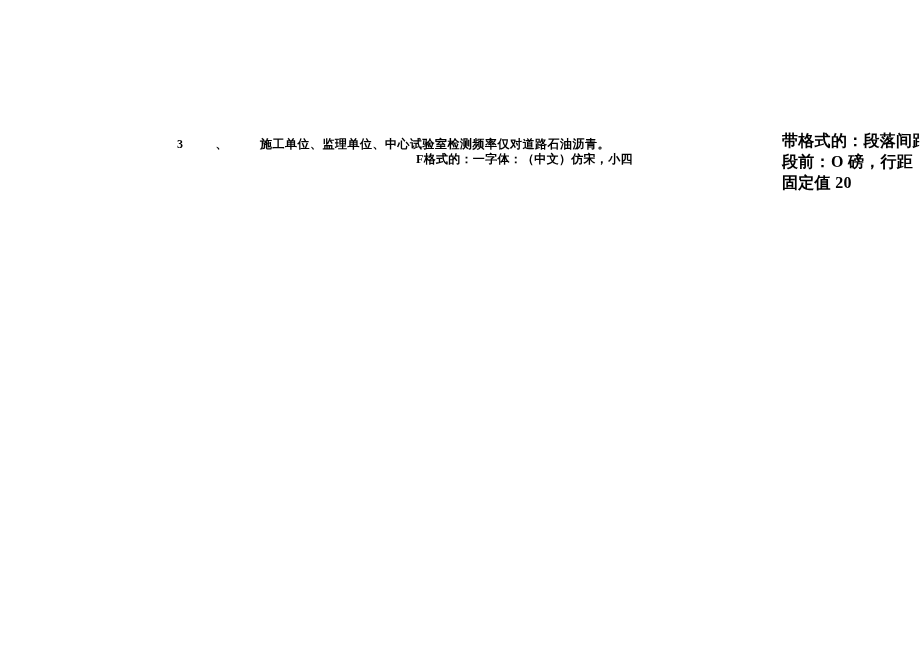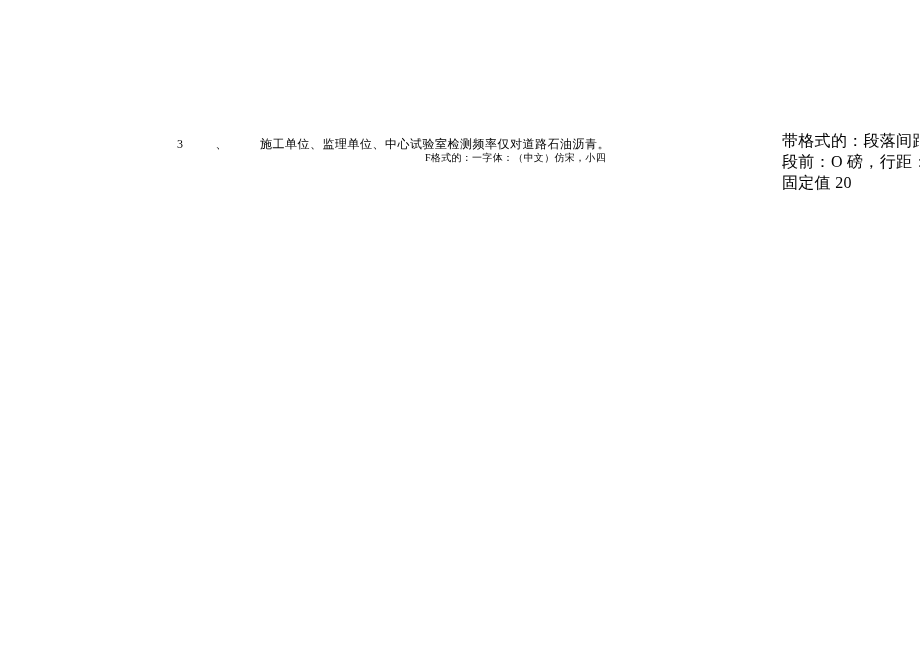--- a/index.html
+++ b/index.html
@@ -1,39 +1,40 @@
 <!DOCTYPE html>
 <html><head>
   <meta charset="utf-8">
   <style>
     * {
       margin: 16px;
       padding: 0;
       box-sizing: border-box;
+      font-weight: bold;
     }
     body {
       width: 920px;
       height: 651px;
       background: #ffffff;
       font-family: "SimSun", "宋体", serif;
       position: relative;
     }
     .main-text {
       position: absolute;
       top: 88px;
       left: 113px;
       font-size: 12px;
       color: #000000;
       letter-spacing: 0.5px;
     }
     .format-note-1 {
       position: absolute;
       top: 103px;
-      left: 377px;
-      font-size: 10px;
+      left: 368px;
+      font-size: 12px;
       color: #000000;
       letter-spacing: 0.3px;
     }
     .format-note-2 {
       position: absolute;
       top: 83px;
       left: 734px;
       font-size: 16px;
       color: #000000;
       letter-spacing: 0.3px;

